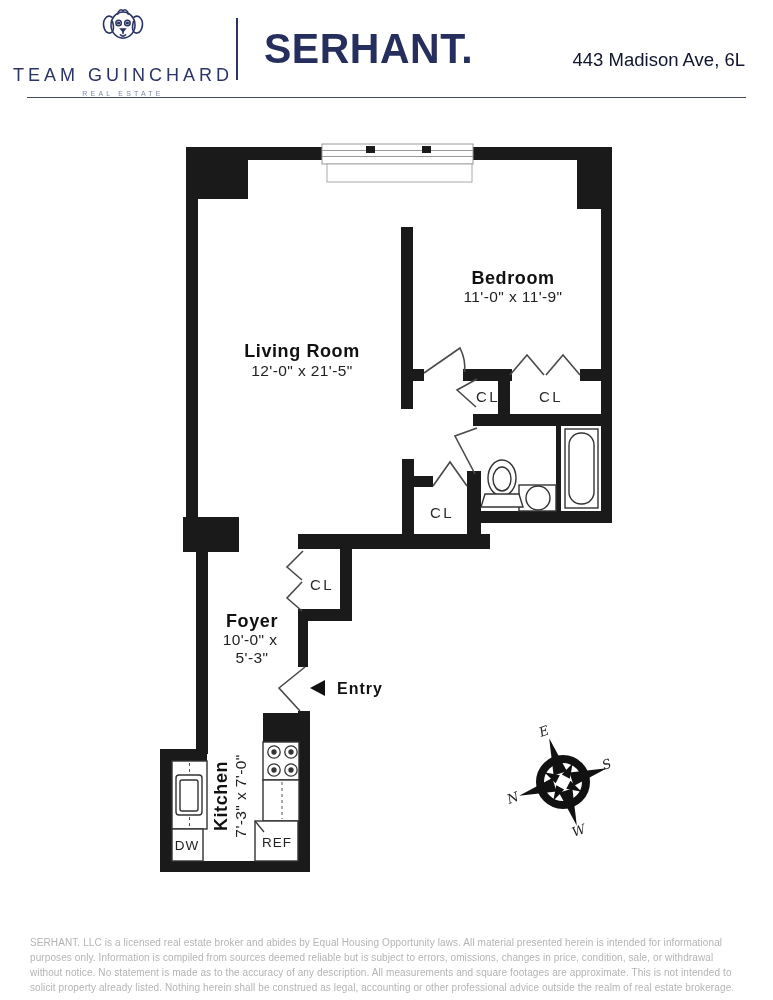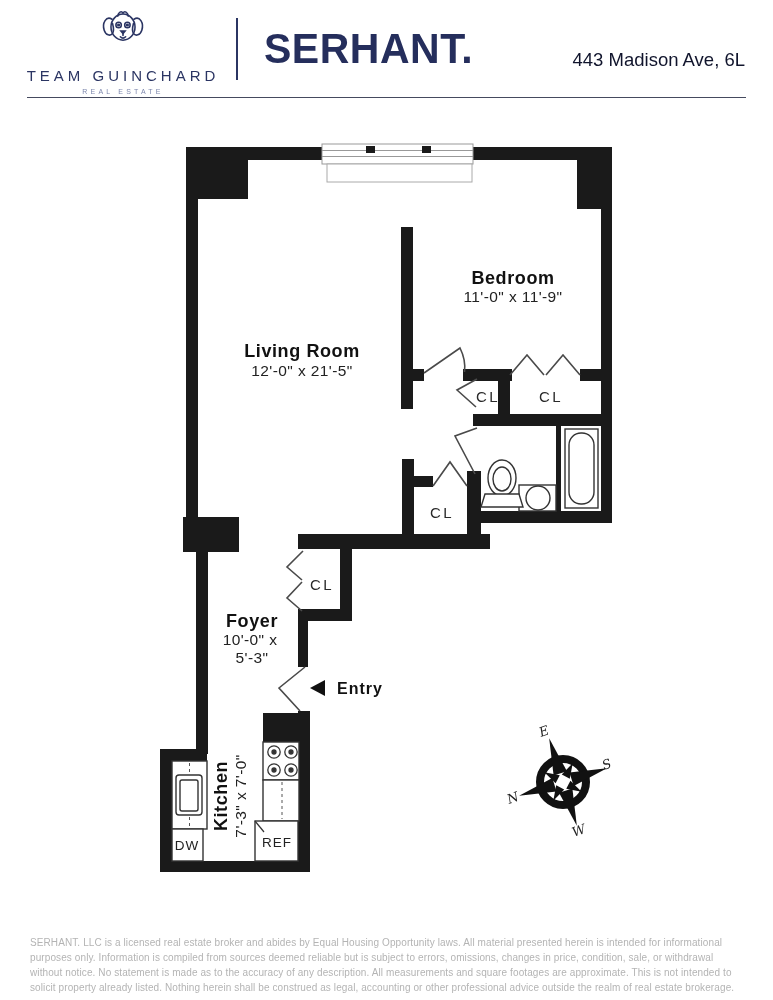--- a/index.html
+++ b/index.html
@@ -4,21 +4,21 @@
 <style>
   * { box-sizing: border-box; }
   html,body { margin:0; padding:0; background:#fff; }
   .page {
     position:relative; width:773px; height:1000px; background:#fff;
     font-family:"Liberation Sans", sans-serif; overflow:hidden;
   }
   
   .header { height:97px; display:flex; align-items:center; padding-left:34px; }
   .tg-block { width:178px; display:flex; flex-direction:column; align-items:center; }
-  .tg-name { font-size:15px; letter-spacing:4px; color:#2b3563; margin-top:19px; white-space:nowrap; }
+  .tg-name { font-size:18px; letter-spacing:4px; color:#2b3563; margin-top:19px; white-space:nowrap; }
   .tg-sub  { font-size:7px; letter-spacing:3.2px; color:#7d87ad; margin-top:4px; }
   .hdr-divider { width:2px; height:62px; background:#2b3563; margin:0 26px 0 24px; }
   .brand { font-size:41px; font-weight:bold; color:#252e5c; letter-spacing:0.5px;
            transform:scaleY(1.05); white-space:nowrap; }
   .address { margin-left:auto; margin-right:28px; margin-top:22px;
              font-size:18.5px; color:#10142c; white-space:nowrap; }
   .header-rule { height:0; border-top:1.8px solid #454a5e; margin:0 27px; }
   
   .plan { display:block; }
   .room-name { font-weight:bold; font-size:18px; fill:#111; letter-spacing:0.6px; }

